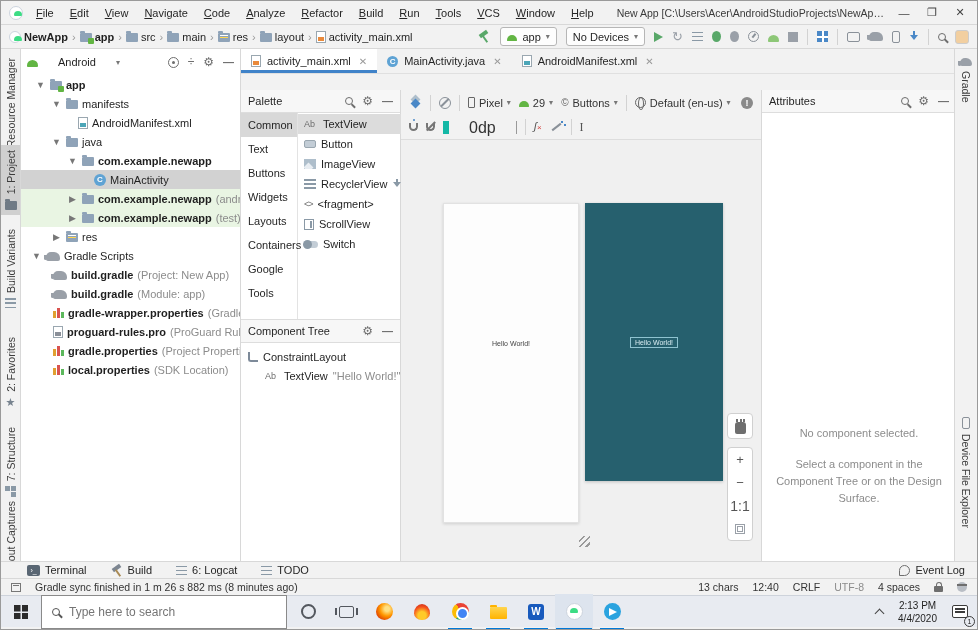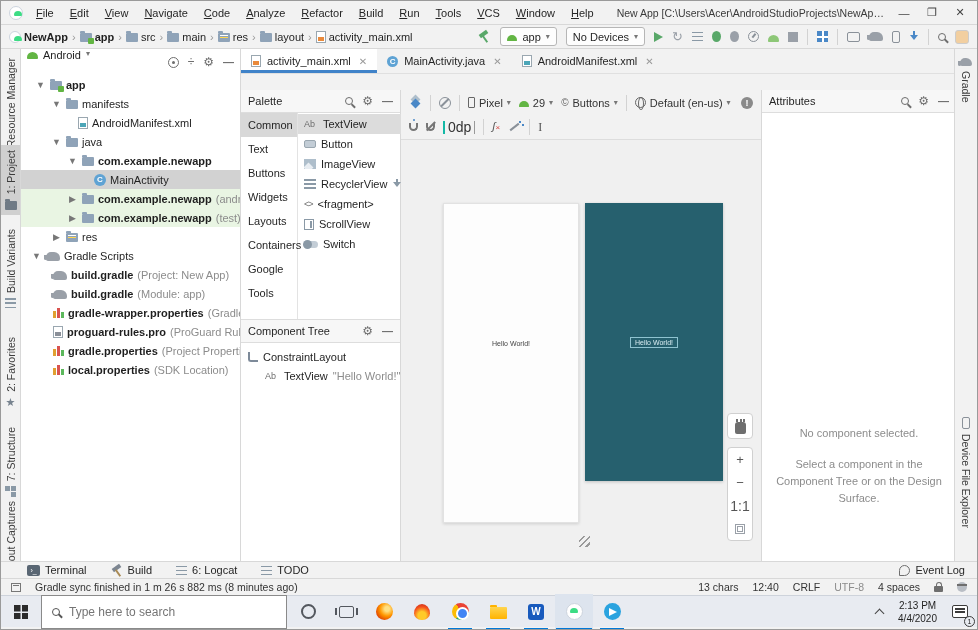--- a/index.html
+++ b/index.html
@@ -75,21 +75,21 @@
 .ic-layers::after{content:"";position:absolute;top:4px;left:3px;width:7px;height:7px;background:#4a88c7;transform:rotate(45deg)}
 .ic-noslash{width:12px;height:12px;border:1.5px solid #8a9199;border-radius:50%;position:relative}
 .ic-noslash::after{content:"";position:absolute;left:4px;top:-1px;width:1.5px;height:11px;background:#8a9199;transform:rotate(45deg)}
 .ic-phone-sm{width:7px;height:11px;border:1px solid #666;border-radius:1px}
 .ic-globe{width:11px;height:11px;border:1px solid #666;border-radius:50%;position:relative}
 .ic-globe::after{content:"";position:absolute;left:2.5px;top:-1px;width:4px;height:11px;border:1px solid #666;border-radius:50%}
 .ic-warn{width:12px;height:12px;border-radius:50%;background:#8a8a8a;color:#fff;font-size:9px;line-height:12px;text-align:center;font-weight:bold}
 .ic-magnet{width:9px;height:8px;border:2px solid #777;border-top:none;border-radius:0 0 5px 5px;position:relative}
 .ic-magnet.dot::after{content:"";position:absolute;left:1.5px;top:-4px;width:2px;height:2px;border-radius:50%;background:#4a88c7}
 .ic-magnet.off::after{content:"";position:absolute;left:2px;top:-3px;width:1.5px;height:12px;background:#777;transform:rotate(45deg)}
-.dp{border-left:2px solid #14b8a6;border-right:1px solid #999;padding:0 3px;height:13px;line-height:13px;font-size:14px;color:#333}
+.dp{border-left:6px solid #14b8a6;border-right:1px solid #999;padding:0 20px;height:13px;line-height:13px;font-size:16px;color:#333}
 .ic-fx{font-size:11px;color:#555;font-style:italic;line-height:11px}
 .ic-fx .x{color:#d64541;font-size:8px;font-style:normal}
 .ic-wand{width:13px;height:13px;position:relative}
 .ic-wand::after{content:"";position:absolute;left:1px;top:5px;width:11px;height:2px;background:#8a9199;transform:rotate(-38deg)}
 .ic-wand::before{content:"";position:absolute;right:0;top:0;width:2px;height:2px;background:#4a88c7;box-shadow:3px 3px 0 #4a88c7}
 .ic-ibeam{font-family:"Liberation Serif",serif;color:#555;font-size:12px;line-height:12px}
 .ic-hand{width:11px;height:12px;background:#6e6e6e;border-radius:3px 3px 2px 2px;position:relative;margin-top:3px}
 .ic-hand::before{content:"";position:absolute;top:-3px;left:1px;width:9px;height:3px;background:linear-gradient(90deg,#6e6e6e 0 2px,transparent 2px 3.5px,#6e6e6e 3.5px 5.5px,transparent 5.5px 7px,#6e6e6e 7px 9px)}
 .ic-fit{width:10px;height:10px;border:1px solid #9aa0a8;position:relative}
 .ic-fit::after{content:"";position:absolute;right:1px;top:1px;width:4px;height:4px;border:1px solid #9aa0a8}
@@ -123,21 +123,21 @@
 
 .lstrip{position:absolute;top:48px;left:0;width:20px;height:512px;background:#f2f2f2;border-right:1px solid #d8d8d8}
 .rstrip{position:absolute;top:48px;right:0;width:23px;height:512px;background:#f2f2f2;border-left:1px solid #d8d8d8}
 .vitem{position:absolute;left:0;width:100%;display:flex;flex-direction:column;align-items:center;gap:5px;color:#3c3c3c;font-size:10.5px;cursor:default}
 .vup{writing-mode:vertical-rl;transform:rotate(180deg)}
 .vdn{writing-mode:vertical-rl}
 .vitem.sel{background:#d0d0d0;padding:5px 0}
 
 
 .proj{position:absolute;top:48px;left:20px;width:220px;height:512px;background:#fff;border-right:1px solid #d8d8d8;overflow:hidden}
-.phead{height:26px;display:flex;gap:5px;padding:0 6px}
+.phead{height:26px;display:flex;align-items:center;gap:20px;padding:0 6px}
 .phicons{margin-left:auto;display:flex;align-items:center;gap:9px}
 .trow{height:19px;display:flex;align-items:center;gap:4px;white-space:nowrap;cursor:default}
 .trow.sel{background:#d2d2d2}
 .trow.green{background:#e9f5e3}
 
 
 .editor{position:absolute;top:48px;left:240px;width:715px;height:512px;background:#f2f2f2}
 .tabs{height:25px;display:flex;align-items:stretch;border-bottom:1px solid #e0e0e0}
 .etab{display:flex;align-items:center;gap:6px;padding:0 10px;color:#262626;position:relative;cursor:default}
 .etab.active{background:#fff;box-shadow:inset 0 -3px 0 #4083c9}

